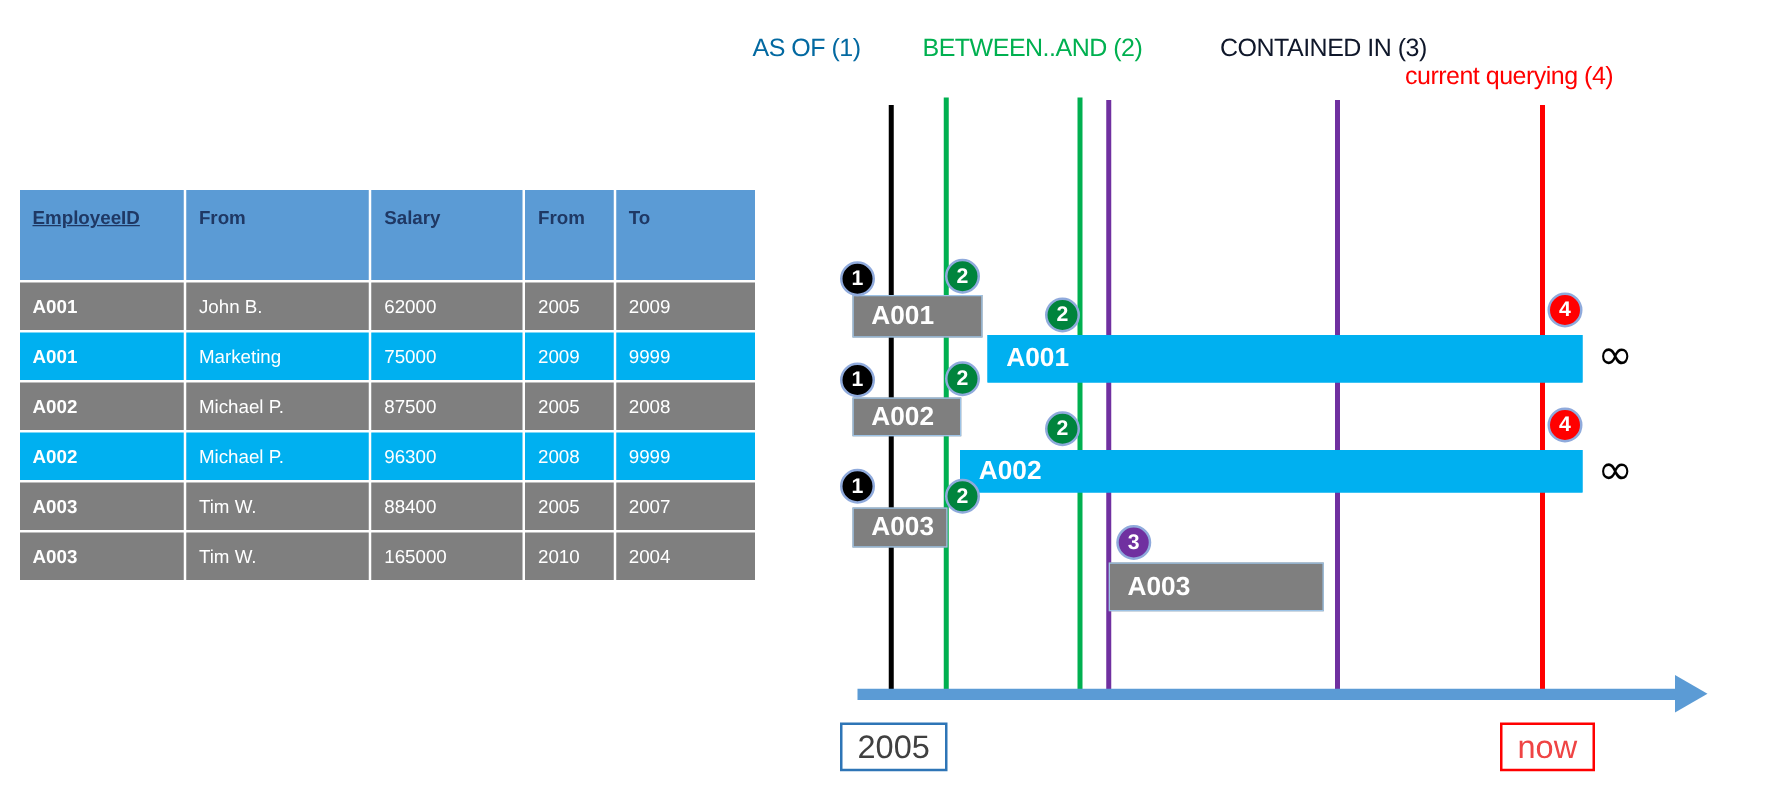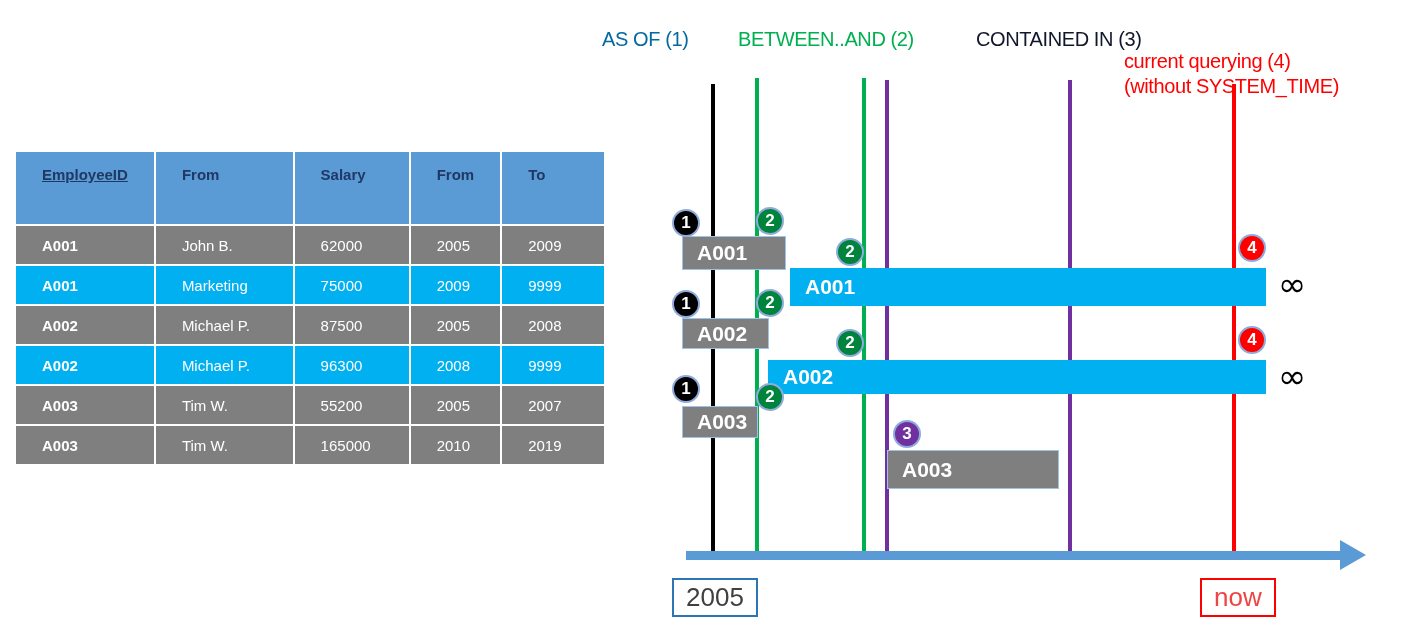--- a/index.html
+++ b/index.html
@@ -2,21 +2,21 @@
 <html><head>
 <meta charset="utf-8">
 <style>
   html,body{margin:0;padding:0;background:#ffffff;}
   body{width:1428px;height:637px;position:relative;overflow:hidden;
        font-family:"Liberation Sans","DejaVu Sans",sans-serif;}
 
   
   #emp-table{position:absolute;left:14px;top:150px;width:592px;border-collapse:separate;border-spacing:2px;}
   #emp-table th,#emp-table td{
-      padding:6px 26px;font-size:15px;text-align:left;vertical-align:middle;
+      padding:6px 10px;font-size:15px;text-align:left;vertical-align:middle;
       color:#ffffff;white-space:nowrap;margin-top:35px;}
   #emp-table th{background:#5b9bd5;color:#1f3864;font-weight:bold;height:52px;vertical-align:top;padding-top:14px;}
   #emp-table th.underlined span{text-decoration:underline;}
   #emp-table tr.grey td{background:#7f7f7f;}
   #emp-table tr.blue td{background:#00b0f0;}
   #emp-table td.idcell{font-weight:bold;}
   #emp-table col.c1{width:130px;} #emp-table col.c2{width:145px;}
   #emp-table col.c3{width:120px;} #emp-table col.c4{width:70px;} #emp-table col.c5{width:110px;}
   #emp-table td{height:26px;}
 
@@ -101,42 +101,41 @@
     <tr class="blue">
       <td class="idcell">A002</td>
       <td>Michael P.</td>
       <td>96300</td>
       <td>2008</td>
       <td>9999</td>
     </tr>
     <tr class="grey">
       <td class="idcell">A003</td>
       <td>Tim W.</td>
-      <td>55200</td>
+      <td>88400</td>
       <td>2005</td>
       <td>2007</td>
     </tr>
     <tr class="grey">
       <td class="idcell">A003</td>
       <td>Tim W.</td>
       <td>165000</td>
       <td>2010</td>
-      <td>2019</td>
+      <td>2004</td>
     </tr>
   </tbody>
 </table>
 
 <div id="diagram">
 
   <div class="legend" id="lg1">AS OF (1)</div>
   <div class="legend" id="lg2">BETWEEN..AND (2)</div>
   <div class="legend" id="lg3">CONTAINED IN (3)</div>
   <div class="legend" id="lg4">
     <div>current querying (4)</div>
-    <div>(without SYSTEM_TIME)</div>
   </div>
 
   <div id="lines-layer">
       <div class="vline" style="left: 711px; top: 84px; height: 474px; background: rgb(0, 0, 0);"></div>
       <div class="vline" style="left: 755px; top: 78px; height: 480px; background: rgb(0, 176, 80);"></div>
       <div class="vline" style="left: 862px; top: 78px; height: 480px; background: rgb(0, 176, 80);"></div>
       <div class="vline" style="left: 885px; top: 80px; height: 478px; background: rgb(112, 48, 160);"></div>
       <div class="vline" style="left: 1068px; top: 80px; height: 478px; background: rgb(112, 48, 160);"></div>
       <div class="vline" style="left: 1232px; top: 84px; height: 474px; background: rgb(255, 0, 0);"></div>
     </div>

